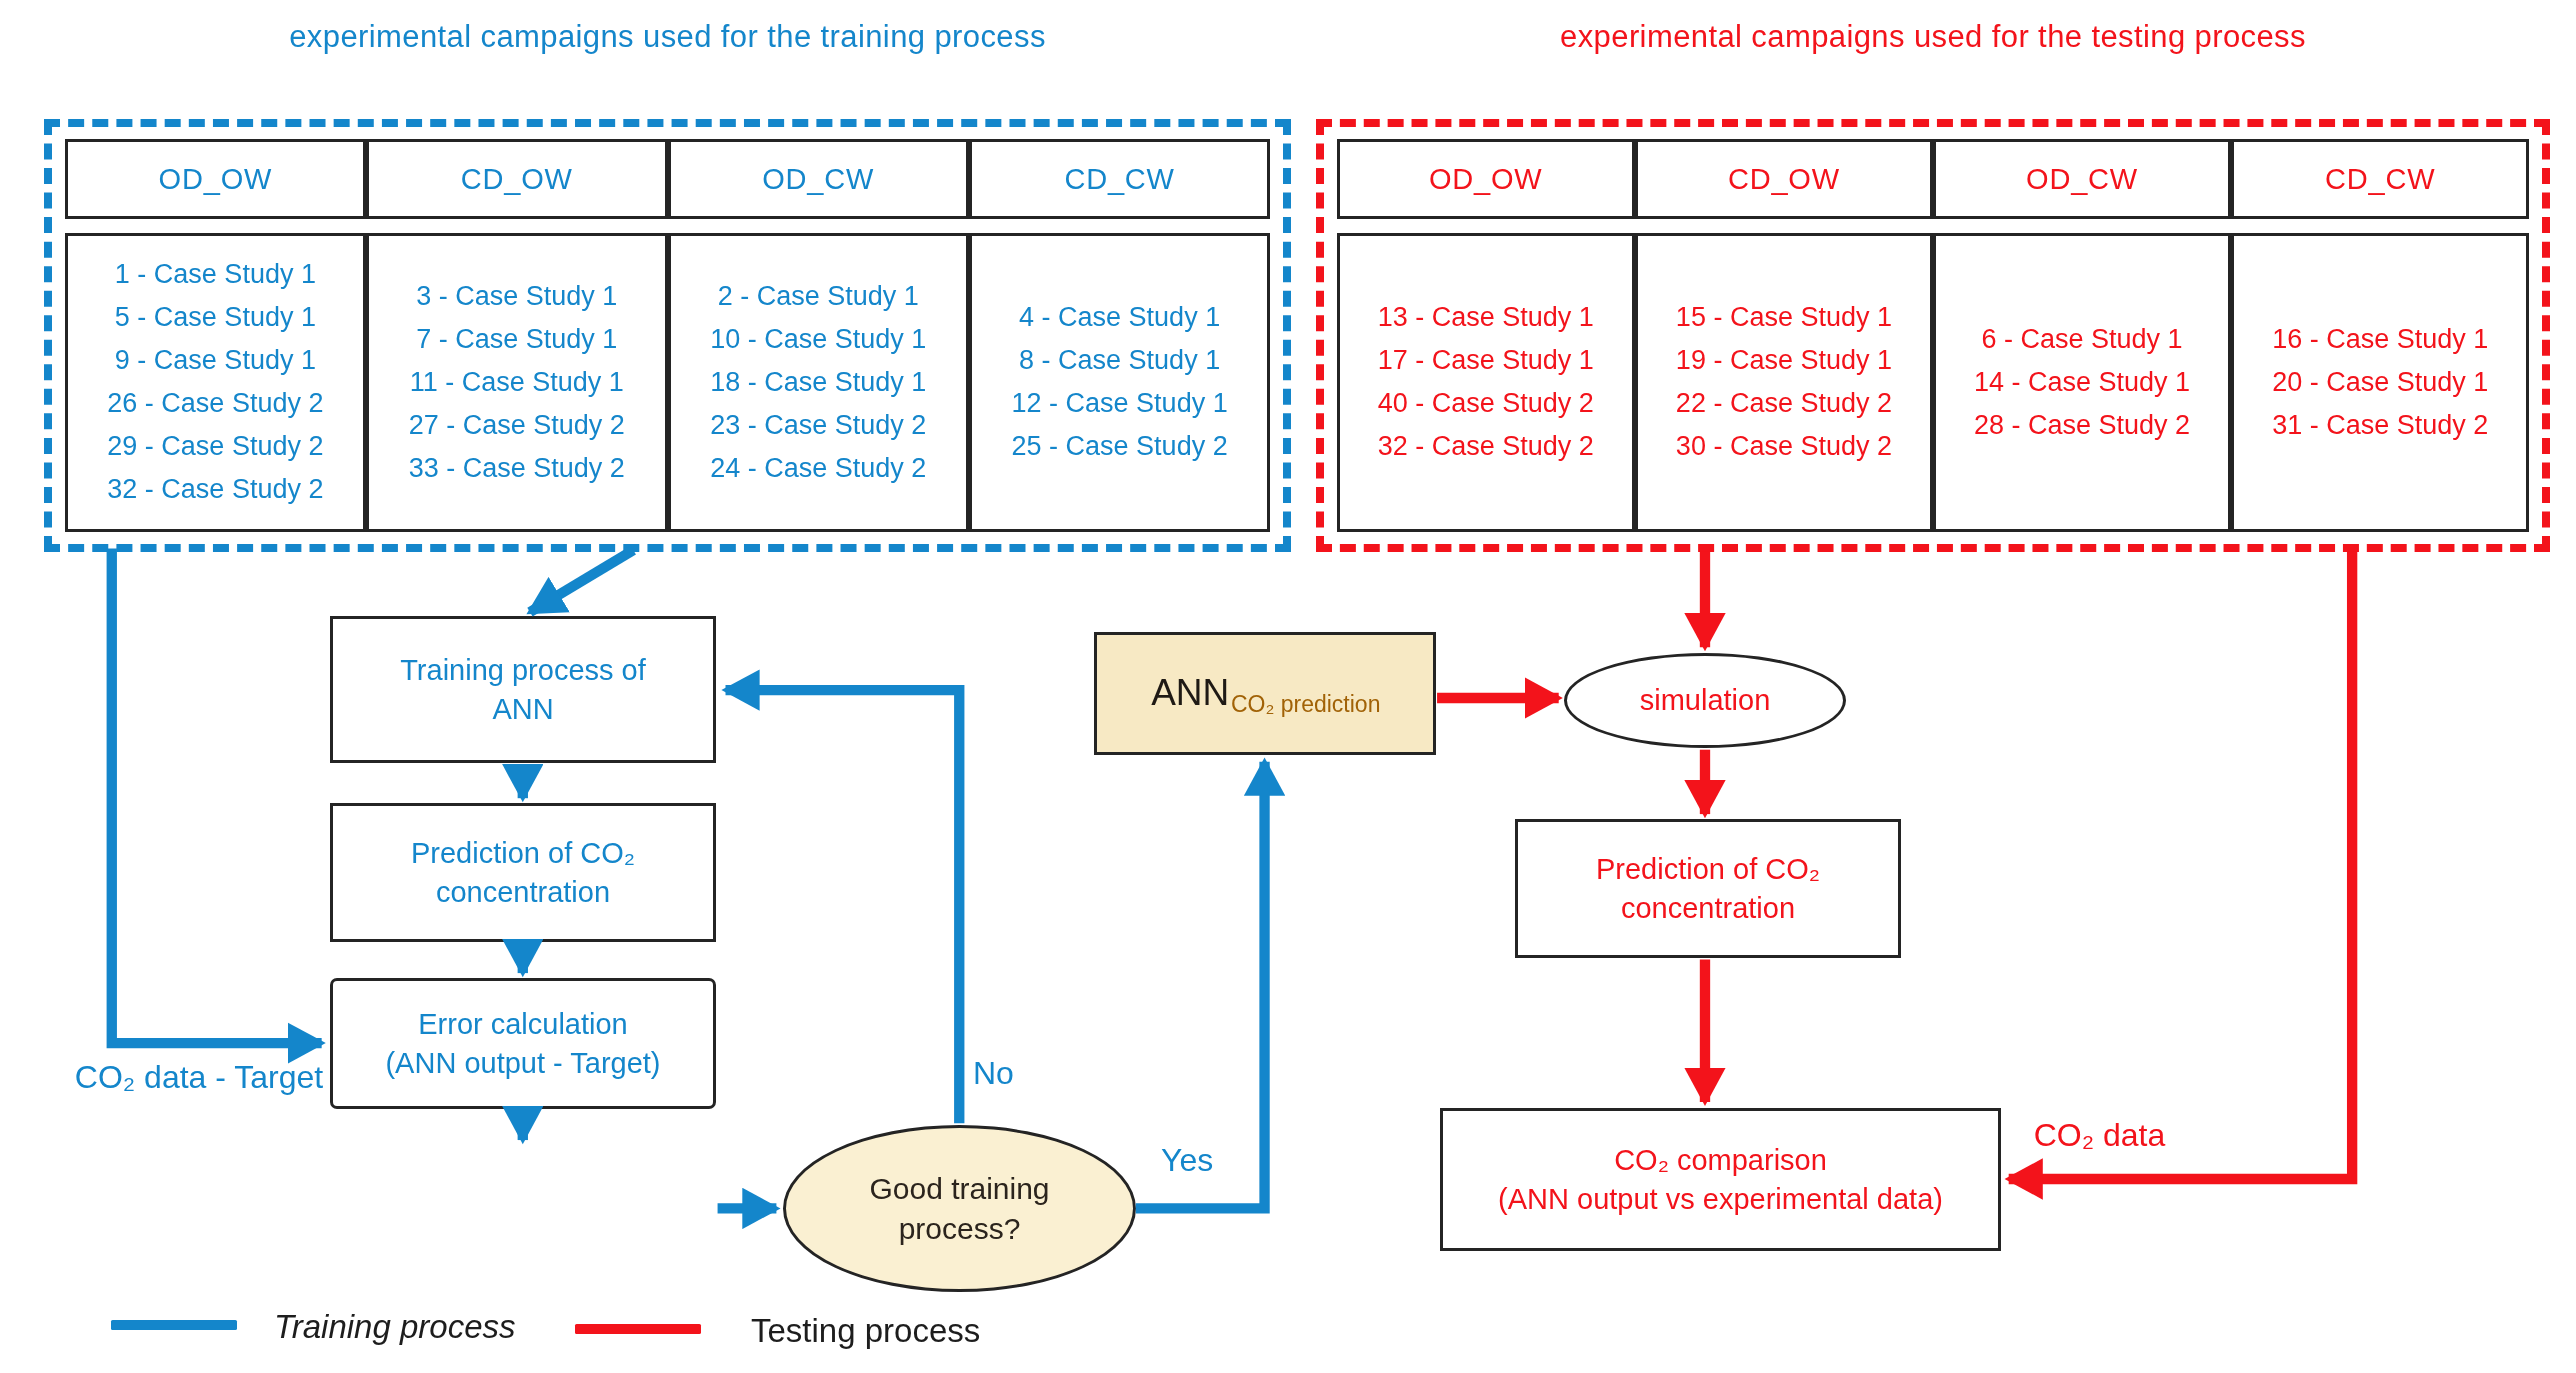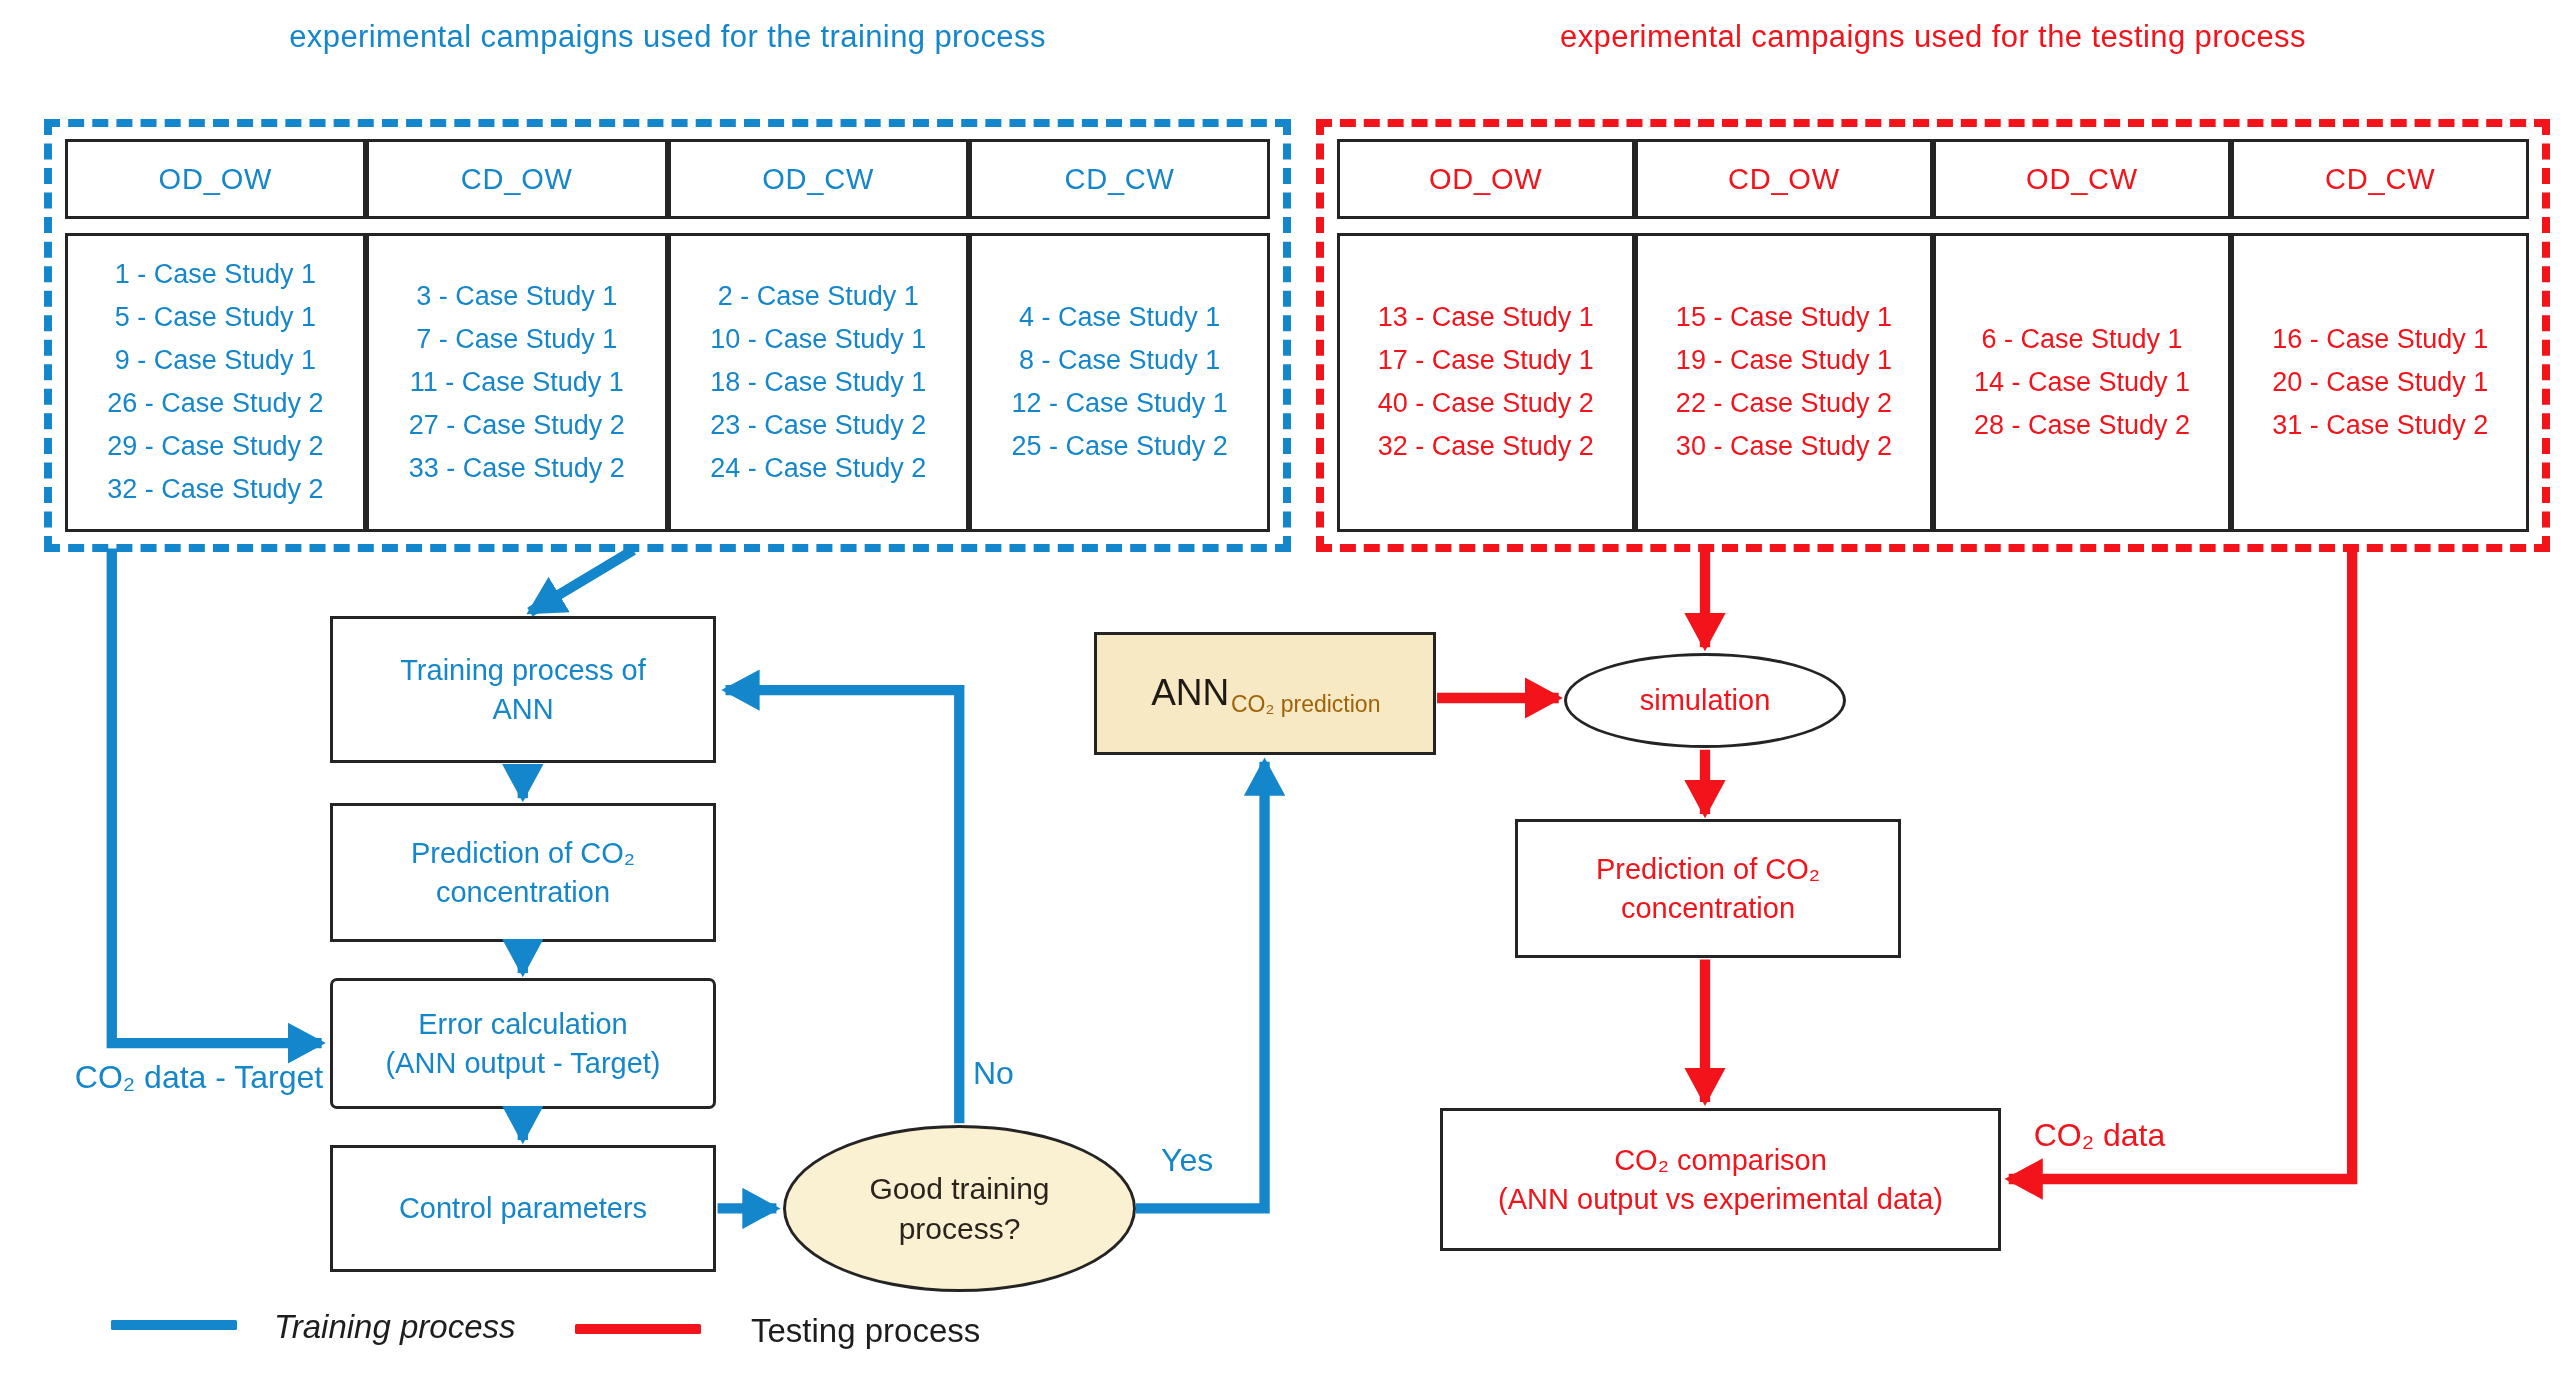--- a/index.html
+++ b/index.html
@@ -139,21 +139,20 @@
       </div>
     </div>
   </div>
 
   <div class="fbox blue-t" style="left:330px;top:616px;width:386px;height:147px;">Training process of
 ANN</div>
   <div class="fbox blue-t" style="left:330px;top:803px;width:386px;height:139px;">Prediction of CO₂
 concentration</div>
   <div class="fbox blue-t" style="left:330px;top:978px;width:386px;height:131px;border-radius:7px;">Error calculation
 (ANN output - Target)</div>
-  <div class="fbox blue-t" style="left:330px;top:1145px;width:386px;height:127px;">Control parameters</div>
   <div class="fbox ellipse" id="ellipse-decision" style="left:783px;top:1125px;width:353px;height:167px;">Good training
 process?</div>
 
   <div class="fbox" id="box-ann" style="left:1094px;top:632px;width:342px;height:123px;">
     <span class="ann-main">ANN</span>
       <span class="ann-sub">CO₂ prediction</span>
   </div>
   <div class="fbox ellipse" id="ellipse-sim" style="left:1564px;top:653px;width:282px;height:95px;">simulation</div>
   <div class="fbox red-t" style="left:1515px;top:819px;width:386px;height:139px;">Prediction of CO₂
 concentration</div>

